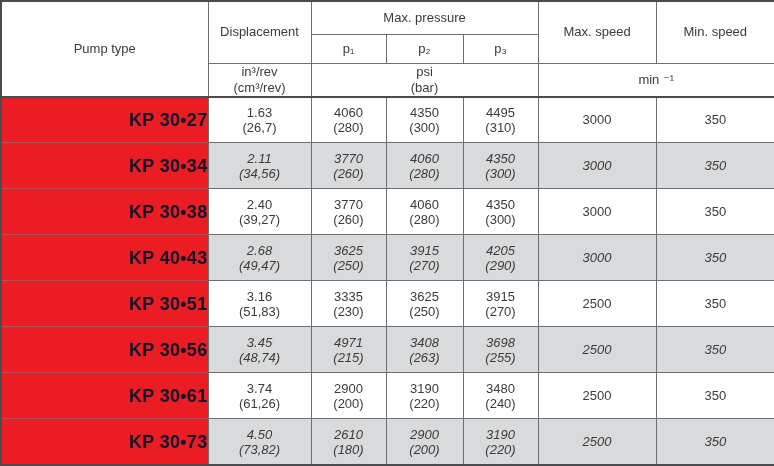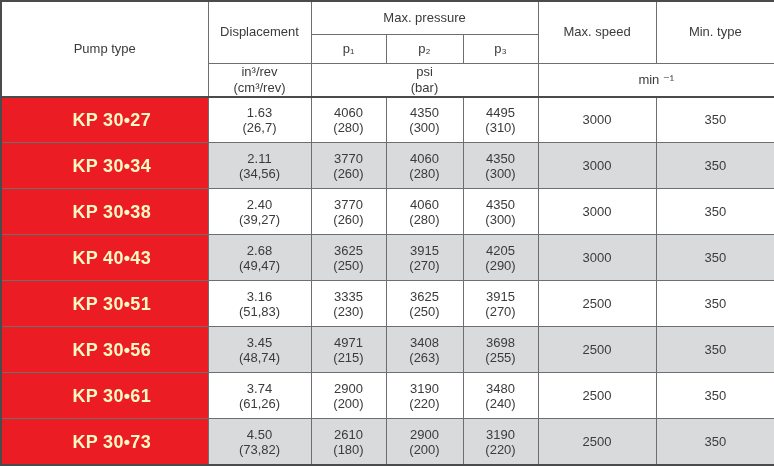--- a/index.html
+++ b/index.html
@@ -30,27 +30,27 @@
     font-size:13px;
     line-height:16px;
     padding:0;
   }
   thead tr.h1{height:33px;}
   thead tr.h2{height:29px;}
   thead tr.h3{height:29px;}
   tbody tr{height:45px;}
   tbody{border-top:2px solid var(--border-strong);}
   tbody td,tbody th{border-top-width:2px;border-top-color:#58595b;}
-  tbody tr.alt td{background:var(--row-alt-bg);}
+  tbody tr.alt td{background:var(--row-alt-bg);font-style:italic;}
   th.pump-cell{
     background:var(--brand-red);
-    color:#fef9c3;
+    color:#0f172a;
     font-weight:bold;
     font-size:18px;
-    text-align:center;
+    text-align:right;
     padding-left:14px;
     letter-spacing:0.3px;
     border-top-color:#a6181e;
   }
   .two-line div{line-height:15px;}
   .unit-cell div{line-height:16px;}
 </style>
 </head>
 <body>
 
@@ -63,21 +63,21 @@
       <col style="width:75px">
       <col style="width:118px">
       <col style="width:119px">
   </colgroup>
   <thead>
     <tr class="h1">
       <th rowspan="3">Pump type</th>
       <th rowspan="2">Displacement</th>
       <th colspan="3">Max. pressure</th>
       <th rowspan="2">Max. speed</th>
-      <th rowspan="2">Min. type</th>
+      <th rowspan="2">Min. speed</th>
     </tr>
     <tr class="h2">
       <th>p₁</th>
       <th>p₂</th>
       <th>p₃</th>
     </tr>
     <tr class="h3">
       <th class="unit-cell">
         <div>in³/rev</div>
         <div>(cm³/rev)</div>

